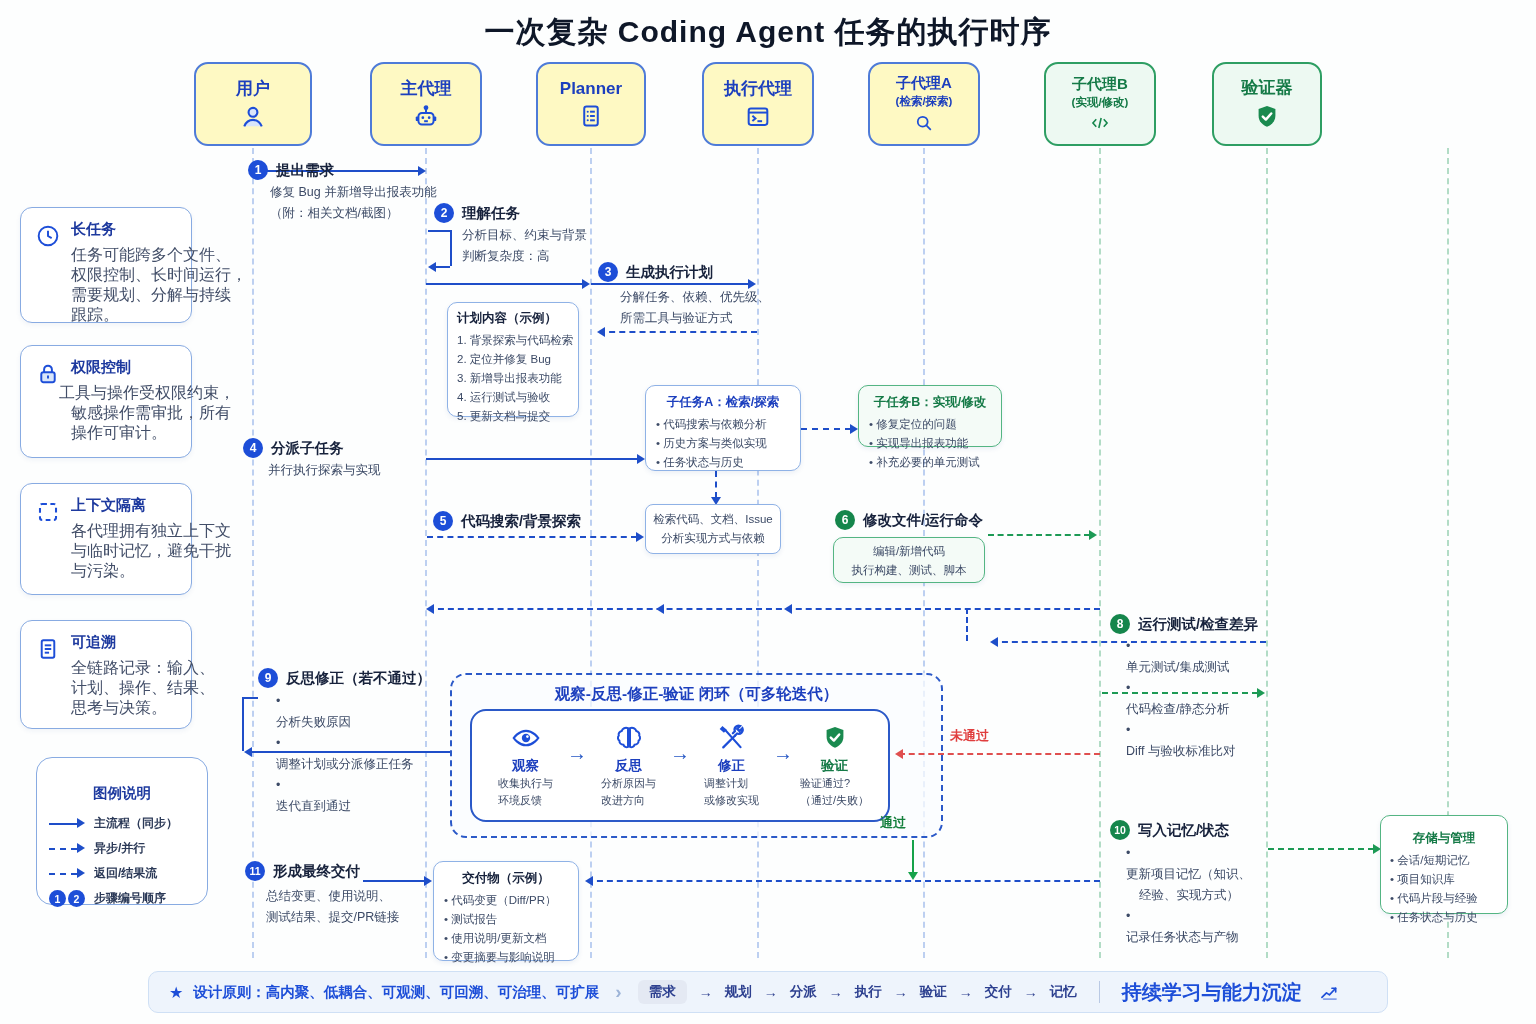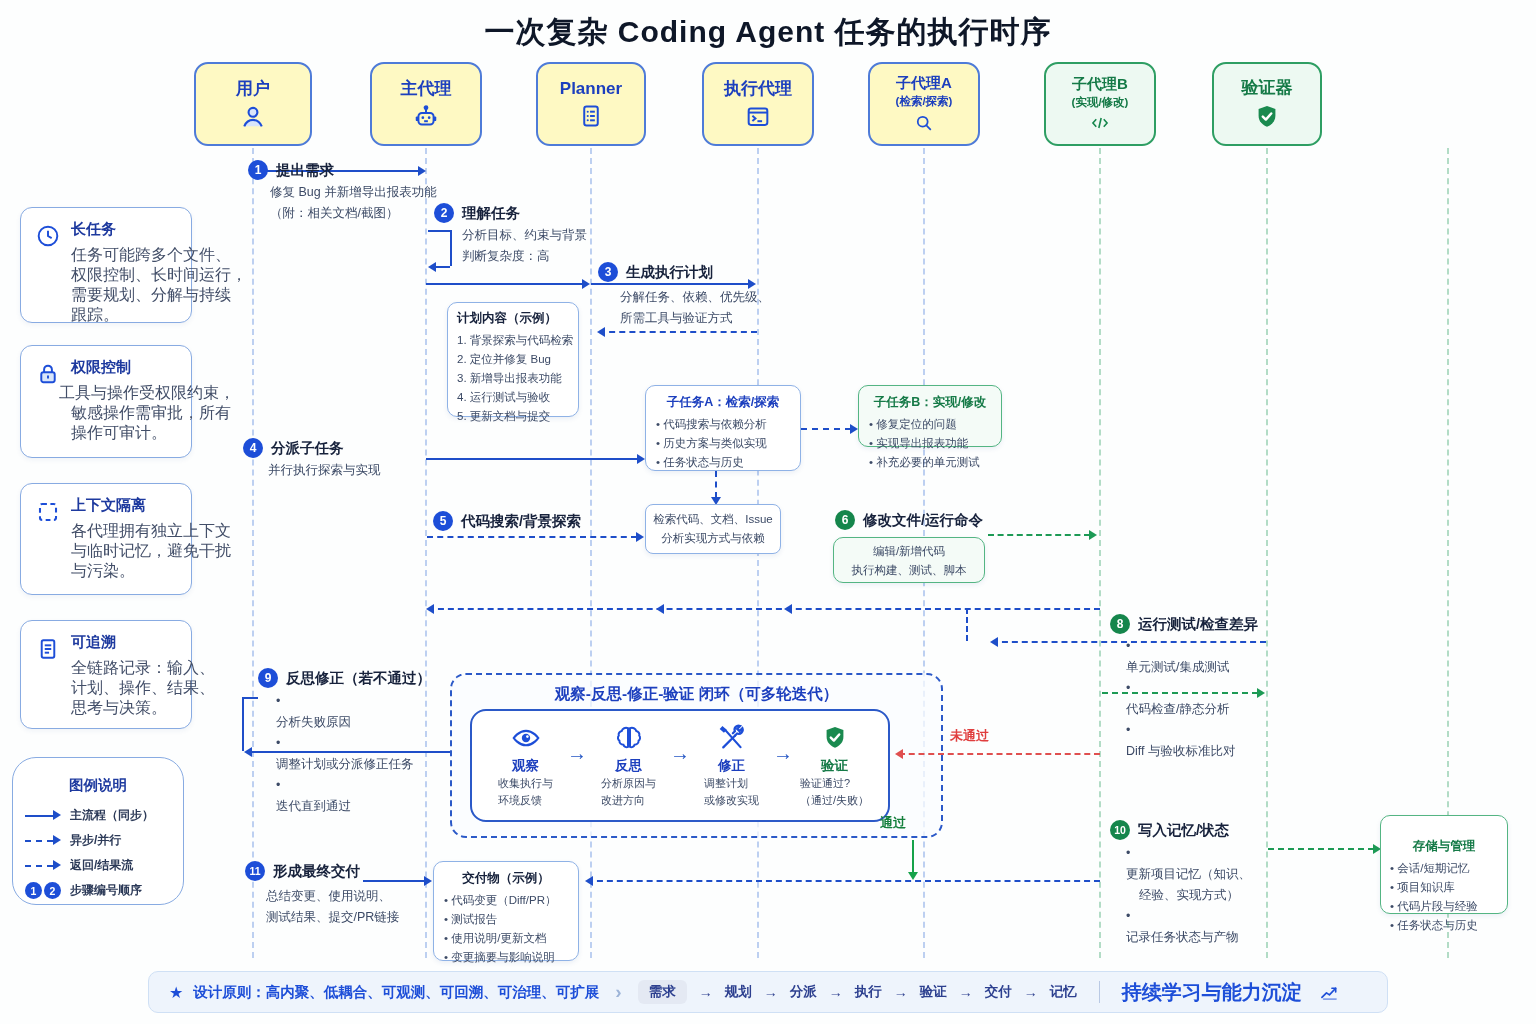--- a/index.html
+++ b/index.html
@@ -70,22 +70,22 @@
   .stage-arrow{align-self:center;margin-top:-28px;color:#2456c4;font-size:20px;font-weight:700;}
   .flag{position:absolute;font-size:13px;font-weight:700;white-space:nowrap;}
   
   .panel{position:absolute;left:20px;width:172px;background:#fff;border:1.8px solid #88abe2;border-radius:12px;
     box-sizing:border-box;padding:12px 10px 10px 14px;box-shadow:0 2px 5px rgba(30,60,140,.06);}
   .panel .pic{position:absolute;left:14px;top:15px;}
   .panel .pt{font-size:15px;font-weight:800;color:#1e3a9f;margin:0 0 6px 36px;}
   .panel .pb{margin-left:36px;font-size:16px;color:#424e68;line-height:20px;}
   .panel .pb span{display:block;white-space:nowrap;}
   
-  #legend{position:absolute;left:12px;top:757px;width:172px;height:148px;background:#fff;border:1.8px solid #88abe2;
-    border-radius:24px;box-sizing:border-box;padding:18px 12px;}
+  #legend{position:absolute;left:36px;top:757px;width:172px;height:148px;background:#fff;border:1.8px solid #88abe2;
+    border-radius:16px;box-sizing:border-box;padding:26px 12px;}
   #legend .lt2{text-align:center;font-size:14.5px;font-weight:800;color:#1e3a9f;margin-bottom:8px;}
   .lrow{display:flex;align-items:center;gap:9px;height:25px;}
   .lsamp{position:relative;width:36px;height:10px;flex:none;}
   .lsamp .ln{top:4px;left:0;width:28px;}
   .lsamp .ah{top:-1px;left:28px;}
   .lrow .ltx{font-size:12px;color:#2c3a58;font-weight:600;white-space:nowrap;}
   .lnum{width:17px;height:17px;border-radius:50%;background:#1d4ed8;color:#fff;font-size:10.5px;font-weight:700;
     display:inline-flex;align-items:center;justify-content:center;flex:none;}
   
   #footer{position:absolute;left:148px;top:971px;width:1240px;height:42px;background:#eef4fc;
@@ -499,21 +499,21 @@
   <div class="cbox" style="left:433px;top:861px;width:146px;height:100px">
     <div class="bt center">交付物（示例）</div>
     <ul>
       <li class="bu">代码变更（Diff/PR）</li>
       <li class="bu">测试报告</li>
       <li class="bu">使用说明/更新文档</li>
       <li class="bu">变更摘要与影响说明</li>
     </ul>
   </div>
 
-  <div class="cbox greenb" style="left:1380px;top:815px;width:128px;height:99px;background:#fff;padding:22px 9px">
+  <div class="cbox greenb" style="left:1380px;top:815px;width:128px;height:99px;background:#fff;padding:14px 9px">
     <div class="bt green">存储与管理</div>
     <ul>
       <li class="bu">会话/短期记忆</li>
       <li class="bu">项目知识库</li>
       <li class="bu">代码片段与经验</li>
       <li class="bu">任务状态与历史</li>
     </ul>
   </div>
 
   <div id="footer">

